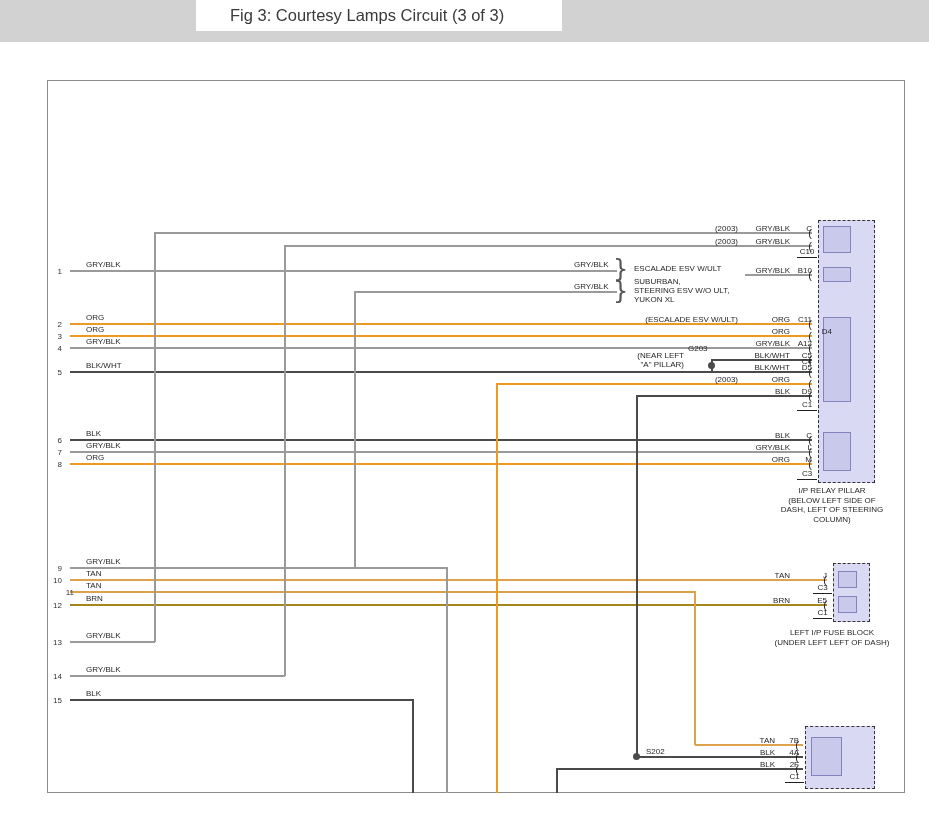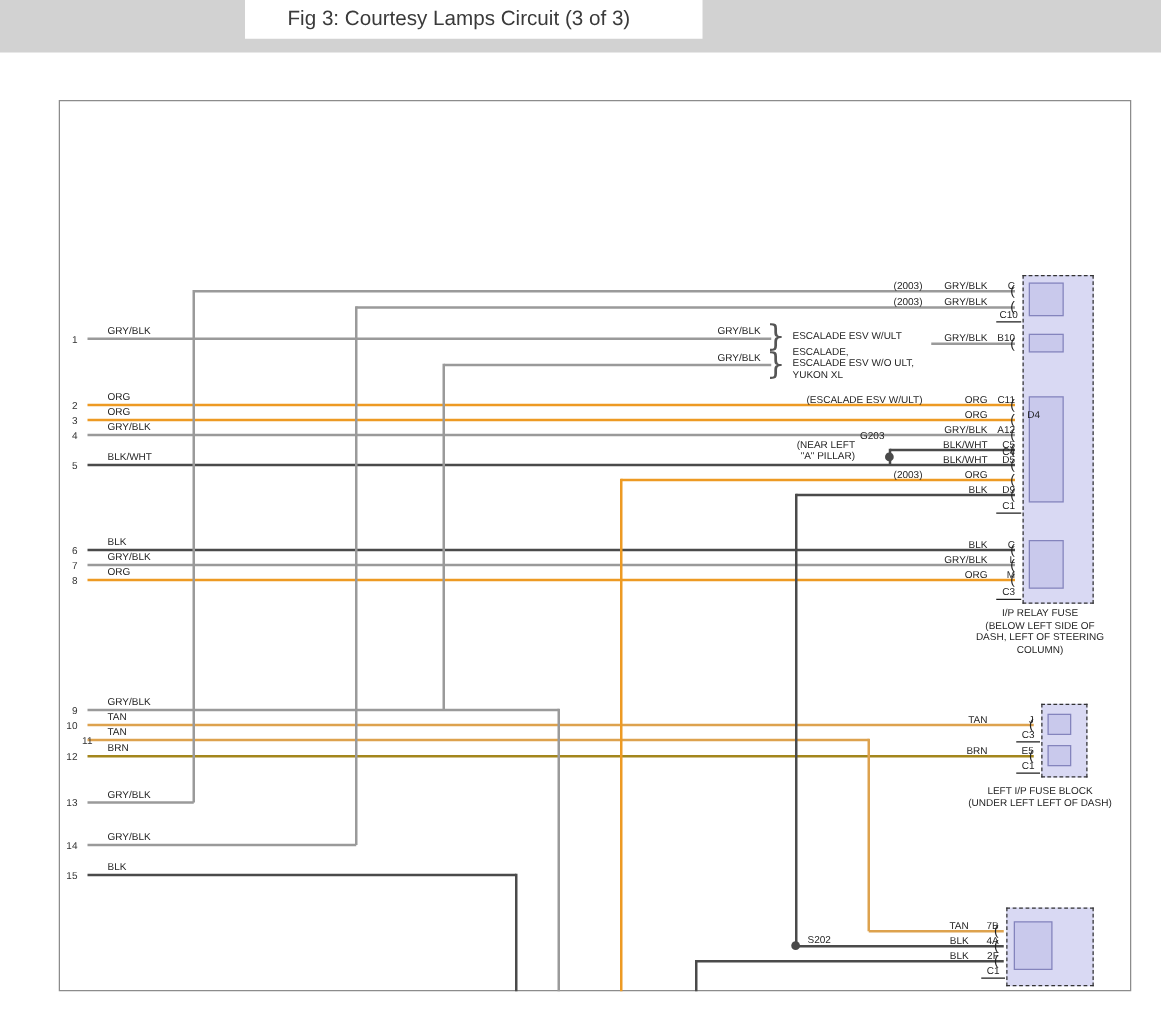--- a/index.html
+++ b/index.html
@@ -142,22 +142,22 @@
 <div class="lbl" style="left:86px;top:665px">GRY/BLK</div>
 <div class="num" style="left:48px;top:696px">15</div>
 <div class="lbl" style="left:86px;top:689px">BLK</div>
 
 <div class="lbl" style="left:574px;top:260px">GRY/BLK</div>
 <span class="brace" style="left:613px;top:256px">}</span>
 <div class="lbl" style="left:634px;top:264px">ESCALADE ESV W/ULT</div>
 <div class="lbl" style="left:574px;top:282px">GRY/BLK</div>
 <span class="brace" style="left:613px;top:278px">}</span>
 <div class="note-multi" style="left:634px;top:277px">
-  <div>ESCALADE,</div>
-  <div>ESCALADE ESV W/O ULT,</div>
+  <div>SUBURBAN,</div>
+  <div>STEERING ESV W/O ULT,</div>
   <div>YUKON XL</div>
 </div>
 
 <div class="note-multi rt" style="left:608px;top:351px;width:76px">
   <div>(NEAR LEFT</div>
   <div>"A" PILLAR)</div>
 </div>
 <div class="lbl" style="left:688px;top:344px">G203</div>
 
 <div class="lbl" style="left:646px;top:747px">S202</div>
@@ -189,21 +189,21 @@
 <div class="conn" style="left:797px;top:400px;width:20px">C1</div>
 <div class="lbl rt" style="left:740px;top:431px;width:50px">BLK</div>
 <div class="lbl rt" style="left:788px;top:431px;width:24px">C</div>
 <div class="lbl rt" style="left:740px;top:443px;width:50px">GRY/BLK</div>
 <div class="lbl rt" style="left:788px;top:443px;width:24px">L</div>
 <div class="lbl rt" style="left:740px;top:455px;width:50px">ORG</div>
 <div class="lbl rt" style="left:788px;top:455px;width:24px">M</div>
 <div class="conn" style="left:797px;top:469px;width:20px">C3</div>
 
 <div class="cap" style="left:756px;top:486px;width:152px">
-  <div>I/P RELAY FUSE</div>
+  <div>I/P RELAY PILLAR</div>
   <div>(BELOW LEFT SIDE OF</div>
   <div>DASH, LEFT OF STEERING</div>
   <div>COLUMN)</div>
 </div>
 
 <div class="lbl rt" style="left:740px;top:571px;width:50px">TAN</div>
 <div class="lbl rt" style="left:803px;top:571px;width:24px">J</div>
 <div class="conn" style="left:813px;top:583px;width:19px">C3</div>
 <div class="lbl rt" style="left:740px;top:596px;width:50px">BRN</div>
 <div class="lbl rt" style="left:803px;top:596px;width:24px">E5</div>

